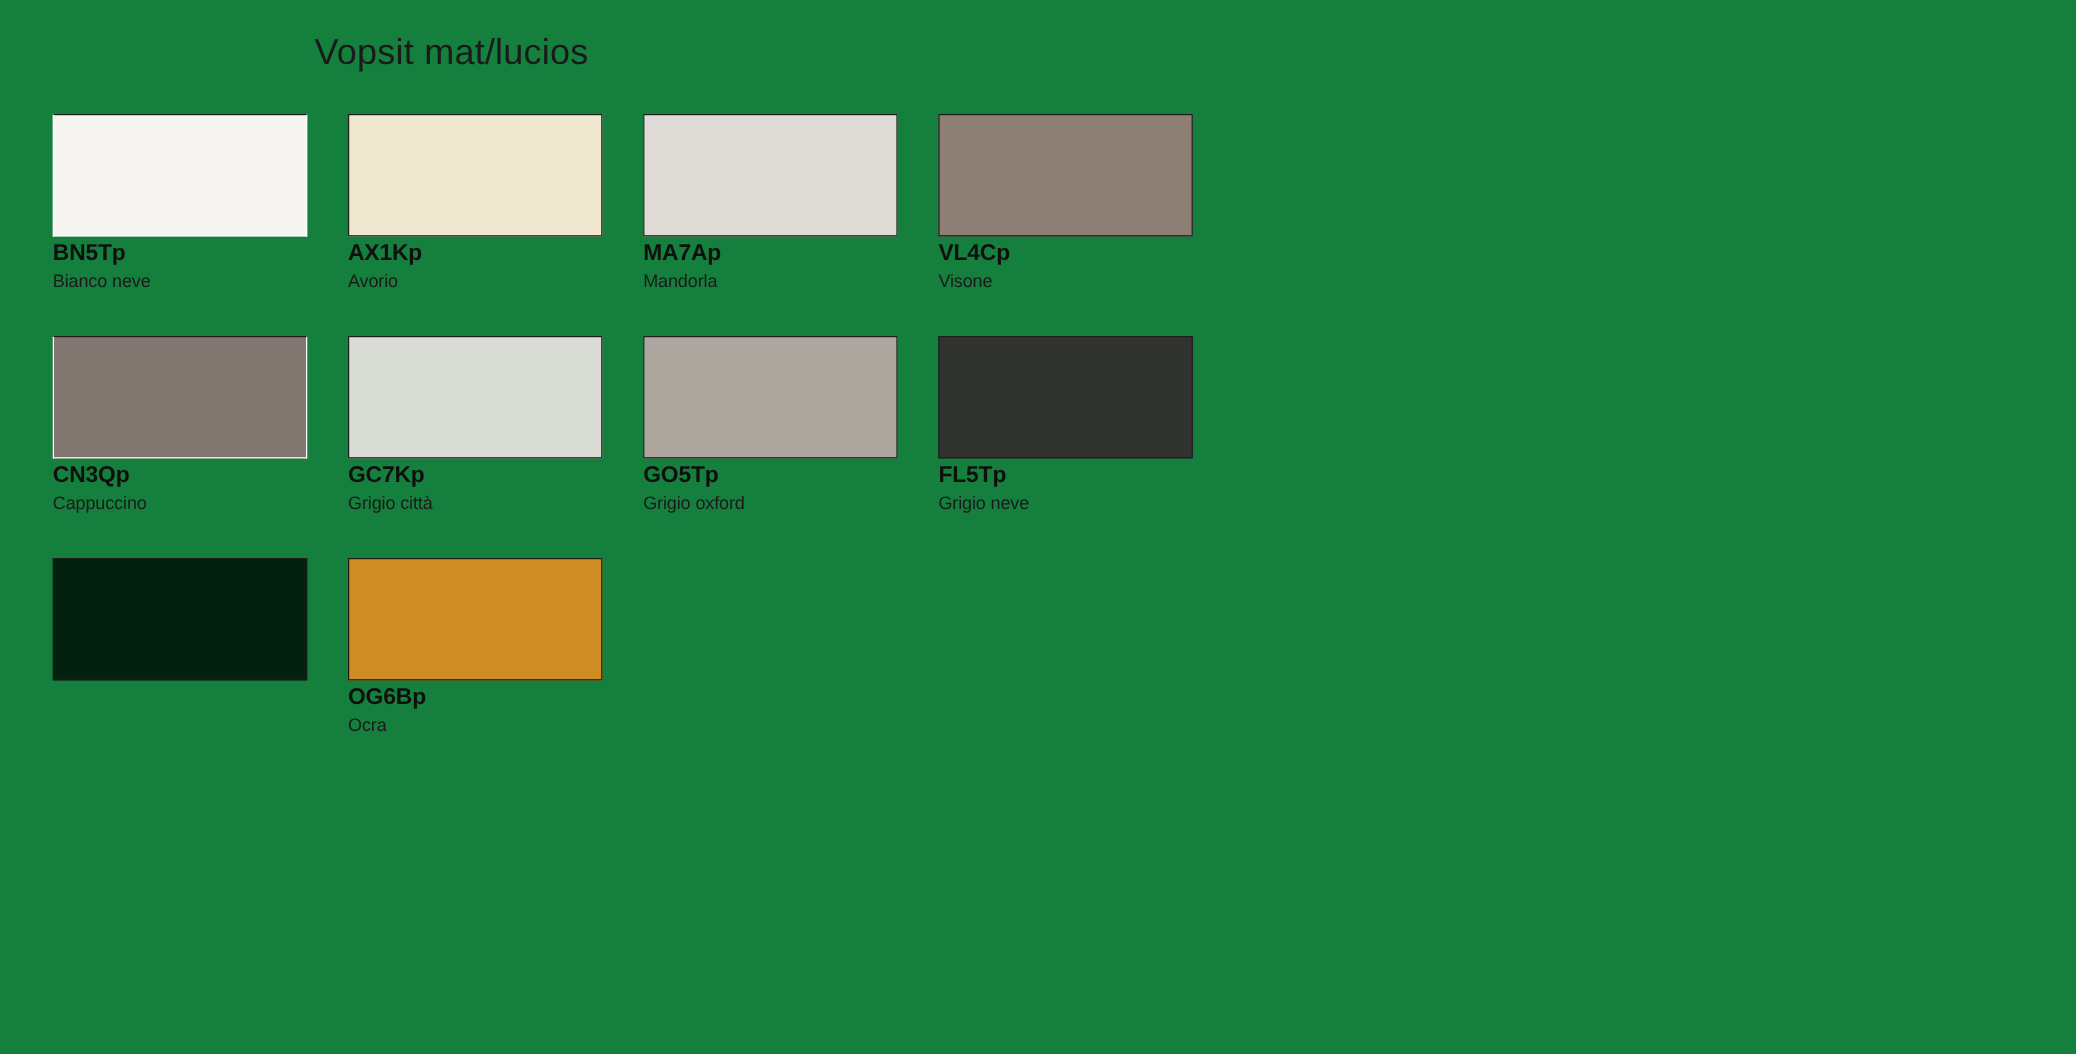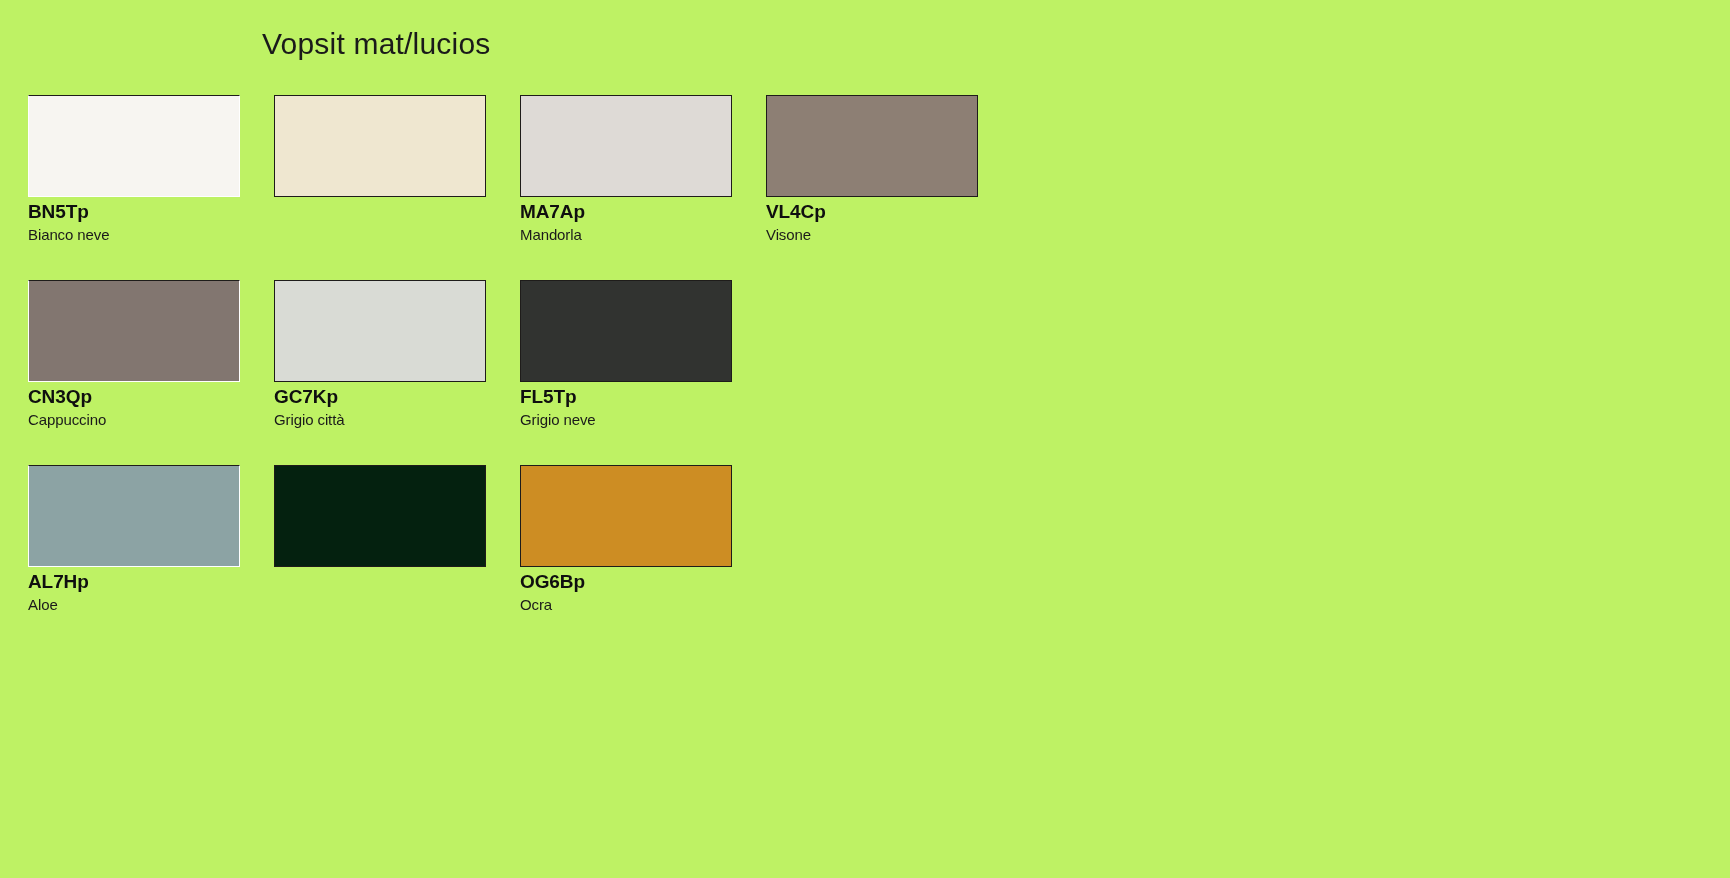--- a/index.html
+++ b/index.html
@@ -12,21 +12,21 @@
     height: 878px;
     font-family: "Liberation Sans", sans-serif;
     overflow: hidden;
     position: relative;
   }
   #page {
     position: absolute;
     left: 0; top: 0;
     width: 1730px;
     height: 878px;
-    background: #bef264;
+    background: #15803d;
   }
   .page-title {
     position: absolute;
     left: 262px;
     top: 27px;
     font-size: 30px;
     font-weight: 400;
     color: #1a1a1a;
     letter-spacing: 0.2px;
     white-space: nowrap;
@@ -36,20 +36,21 @@
     left: 28px;
     top: 95px;
     width: 1230px;
   }
   .swatch-row {
     display: flex;
     flex-direction: row;
     align-items: flex-start;
     margin-bottom: 2px;
     height: 183px;
+    margin-left: 16px;
   }
   .swatch-cell {
     width: 246px;
     flex: 0 0 246px;
     box-sizing: border-box;
   }
   .swatch-chip {
     width: 212px;
     height: 102px;
     box-sizing: border-box;
@@ -98,20 +99,24 @@
     <div class="swatch-row">
       <div class="swatch-cell">
         <div class="swatch-chip edge-light" style="background-color: rgb(247, 245, 241);"></div>
         <div class="swatch-labels">
           <div class="swatch-code">BN5Tp</div>
           <div class="swatch-name">Bianco neve</div>
         </div>
       </div>
       <div class="swatch-cell">
         <div class="swatch-chip" style="background-color: rgb(239, 231, 208);"></div>
+        <div class="swatch-labels">
+          <div class="swatch-code">AX1Kp</div>
+          <div class="swatch-name">Avorio</div>
+        </div>
       </div>
       <div class="swatch-cell">
         <div class="swatch-chip" style="background-color: rgb(222, 218, 214);"></div>
         <div class="swatch-labels">
           <div class="swatch-code">MA7Ap</div>
           <div class="swatch-name">Mandorla</div>
         </div>
       </div>
       <div class="swatch-cell">
         <div class="swatch-chip" style="background-color: rgb(141, 127, 116);"></div>
@@ -131,36 +136,36 @@
         </div>
       </div>
       <div class="swatch-cell">
         <div class="swatch-chip" style="background-color: rgb(217, 219, 213);"></div>
         <div class="swatch-labels">
           <div class="swatch-code">GC7Kp</div>
           <div class="swatch-name">Grigio città</div>
         </div>
       </div>
       <div class="swatch-cell">
+        <div class="swatch-chip" style="background-color: rgb(172, 166, 158);"></div>
+        <div class="swatch-labels">
+          <div class="swatch-code">GO5Tp</div>
+          <div class="swatch-name">Grigio oxford</div>
+        </div>
+      </div>
+      <div class="swatch-cell">
         <div class="swatch-chip" style="background-color: rgb(49, 51, 48);"></div>
         <div class="swatch-labels">
           <div class="swatch-code">FL5Tp</div>
           <div class="swatch-name">Grigio neve</div>
         </div>
       </div>
     </div>
 
     <div class="swatch-row">
-      <div class="swatch-cell">
-        <div class="swatch-chip edge-light" style="background-color: rgb(140, 163, 164);"></div>
-        <div class="swatch-labels">
-          <div class="swatch-code">AL7Hp</div>
-          <div class="swatch-name">Aloe</div>
-        </div>
-      </div>
       <div class="swatch-cell">
         <div class="swatch-chip" style="background-color: rgb(4, 33, 15);"></div>
       </div>
       <div class="swatch-cell">
         <div class="swatch-chip" style="background-color: rgb(205, 141, 35);"></div>
         <div class="swatch-labels">
           <div class="swatch-code">OG6Bp</div>
           <div class="swatch-name">Ocra</div>
         </div>
       </div>

